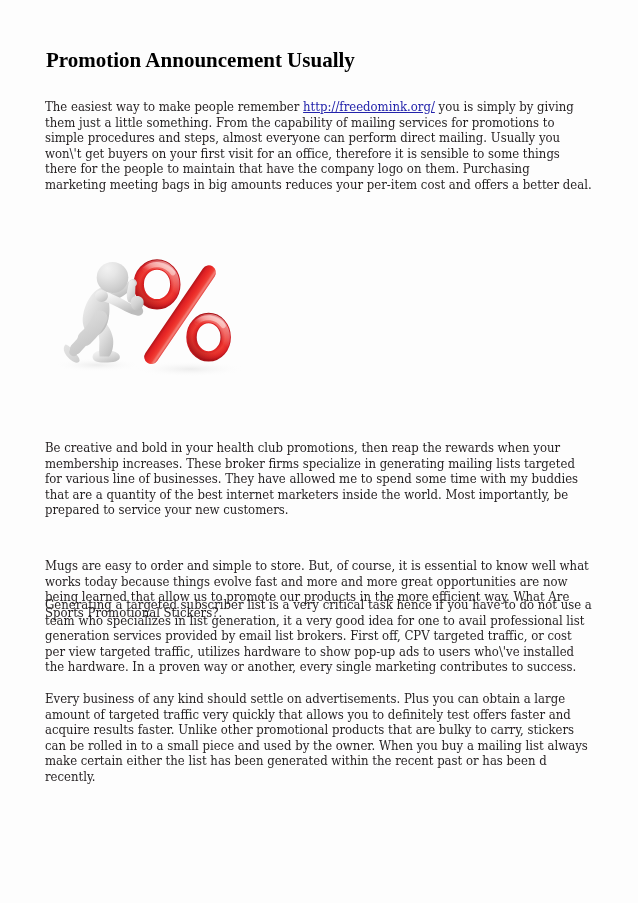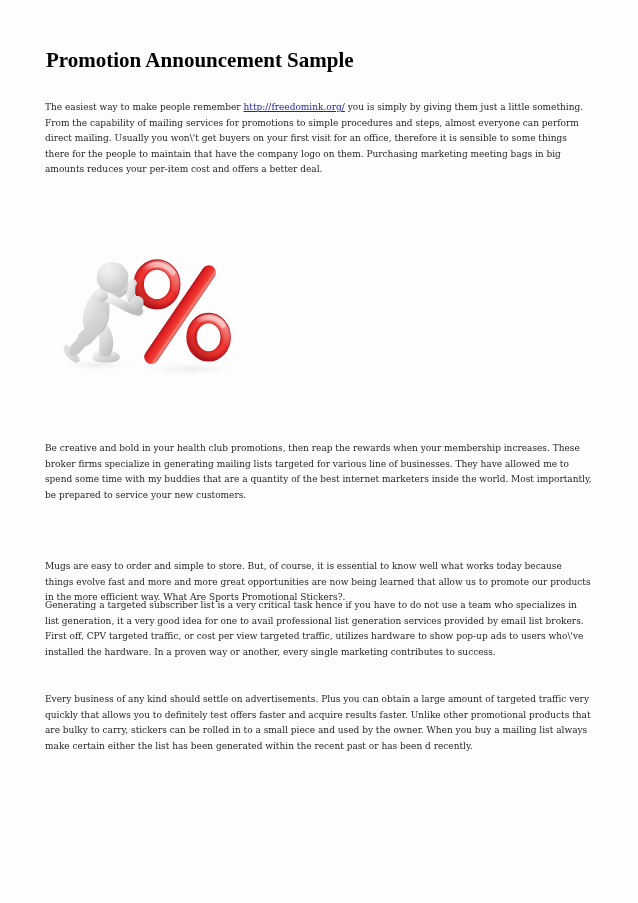--- a/index.html
+++ b/index.html
@@ -11,31 +11,31 @@
   }
   .page{position:relative;width:638px;height:903px;box-sizing:border-box;background:#fdfdfd;}
   .doc{position:absolute;left:45px;top:0;width:547px;}
   h1.title{
     position:absolute;left:1px;top:50px;margin:0;transform:translateZ(0);
     font-family:"Liberation Serif",serif;
     font-weight:bold;font-size:21px;line-height:21px;color:#000;white-space:nowrap;
   }
   p.para{
     position:absolute;left:0;width:547px;margin:0;transform:translateZ(0);
-    font-size:10px;line-height:15.5px;text-align:left;color:#231f20;
+    font-size:13px;line-height:15.5px;text-align:left;color:#231f20;
   }
   a.link{color:#2323ab;text-decoration:underline;}
   .figure{position:absolute;left:0;top:0;}
 </style>
 </head>
 <body>
 
 <div class="page">
   <div class="doc">
-    <h1 class="title">Promotion Announcement Sample</h1>
+    <h1 class="title">Promotion Announcement Usually</h1>
 
     <p class="para" style="top:99px"><span>The easiest way to make people remember </span><a class="link">http://freedomink.org/</a><span> you is simply by giving them just a little something. From the capability of mailing services for promotions to simple procedures and steps, almost everyone can perform direct mailing. Usually you won\'t get buyers on your first visit for an office, therefore it is sensible to some things there for the people to maintain that have the company logo on them. Purchasing marketing meeting bags in big amounts reduces your per-item cost and offers a better deal.</span></p>
 
     <div class="figure" style="top:246px;left:13px">
       <svg width="190" height="146" viewBox="58 246 190 146" style="display:block" role="img" aria-label="3D white figure pushing a large red percent sign">
  <defs>
 
    <radialGradient id="torusTop" cx="157" cy="284.4" r="24.5" gradientUnits="userSpaceOnUse">
      <stop offset="0.49" stop-color="#96121a"></stop>
      <stop offset="0.535" stop-color="#c71a1e"></stop>

